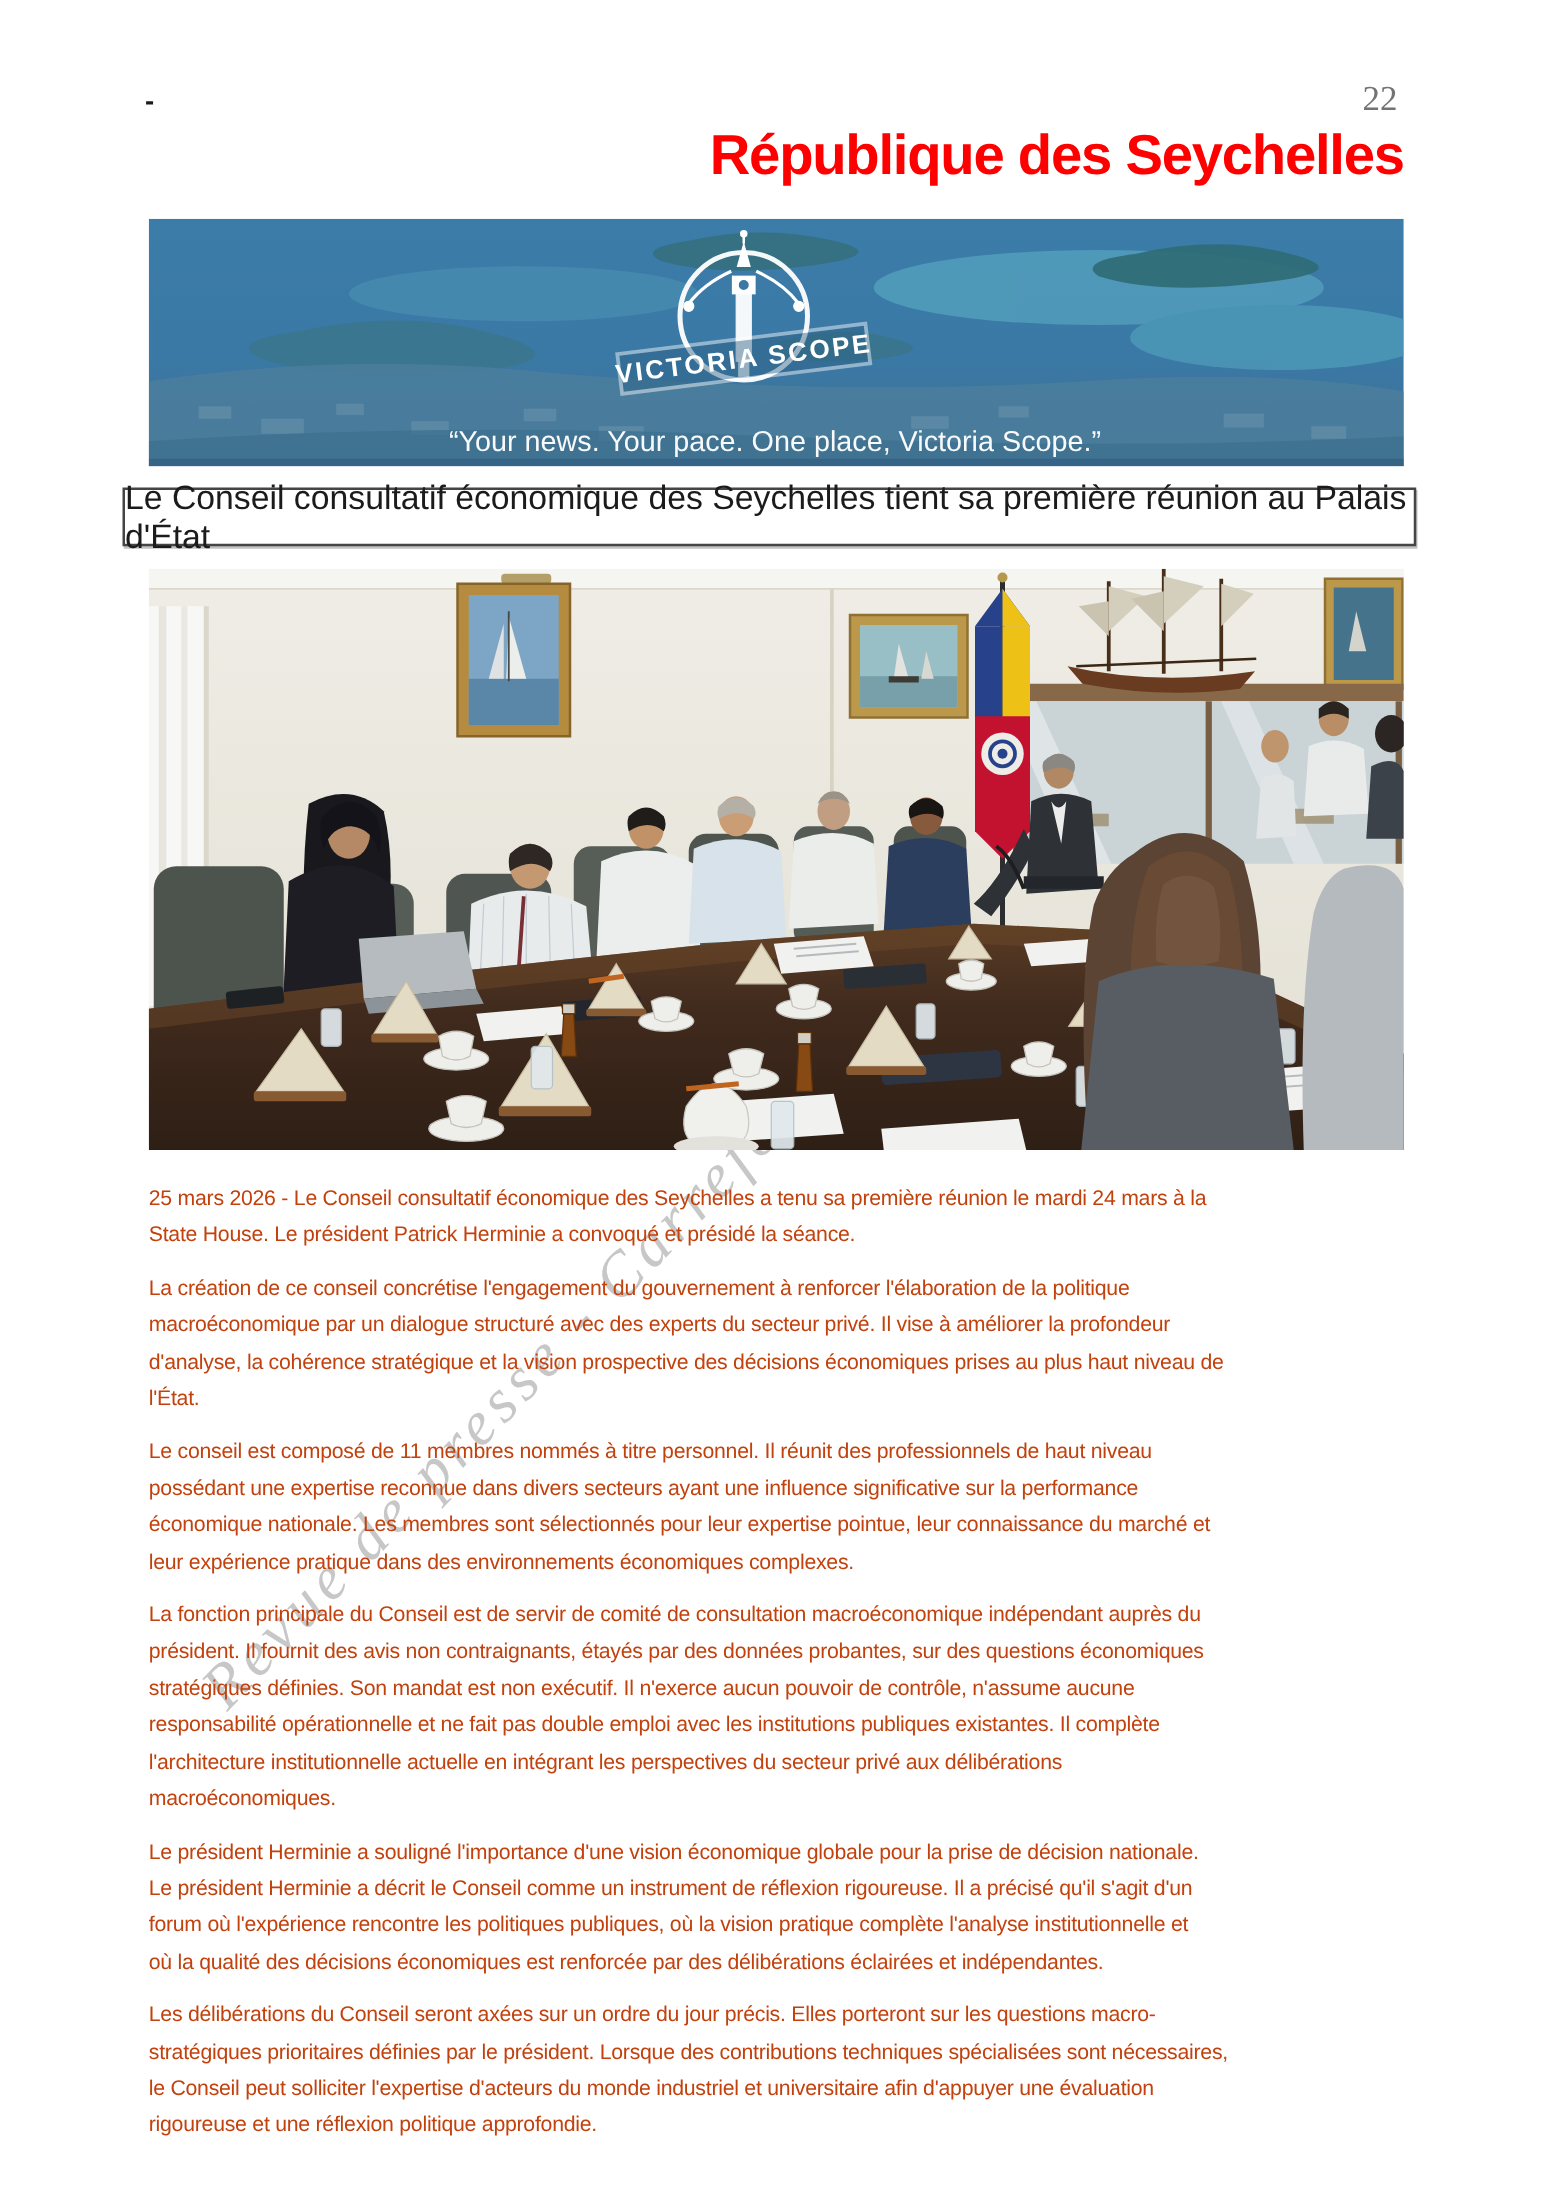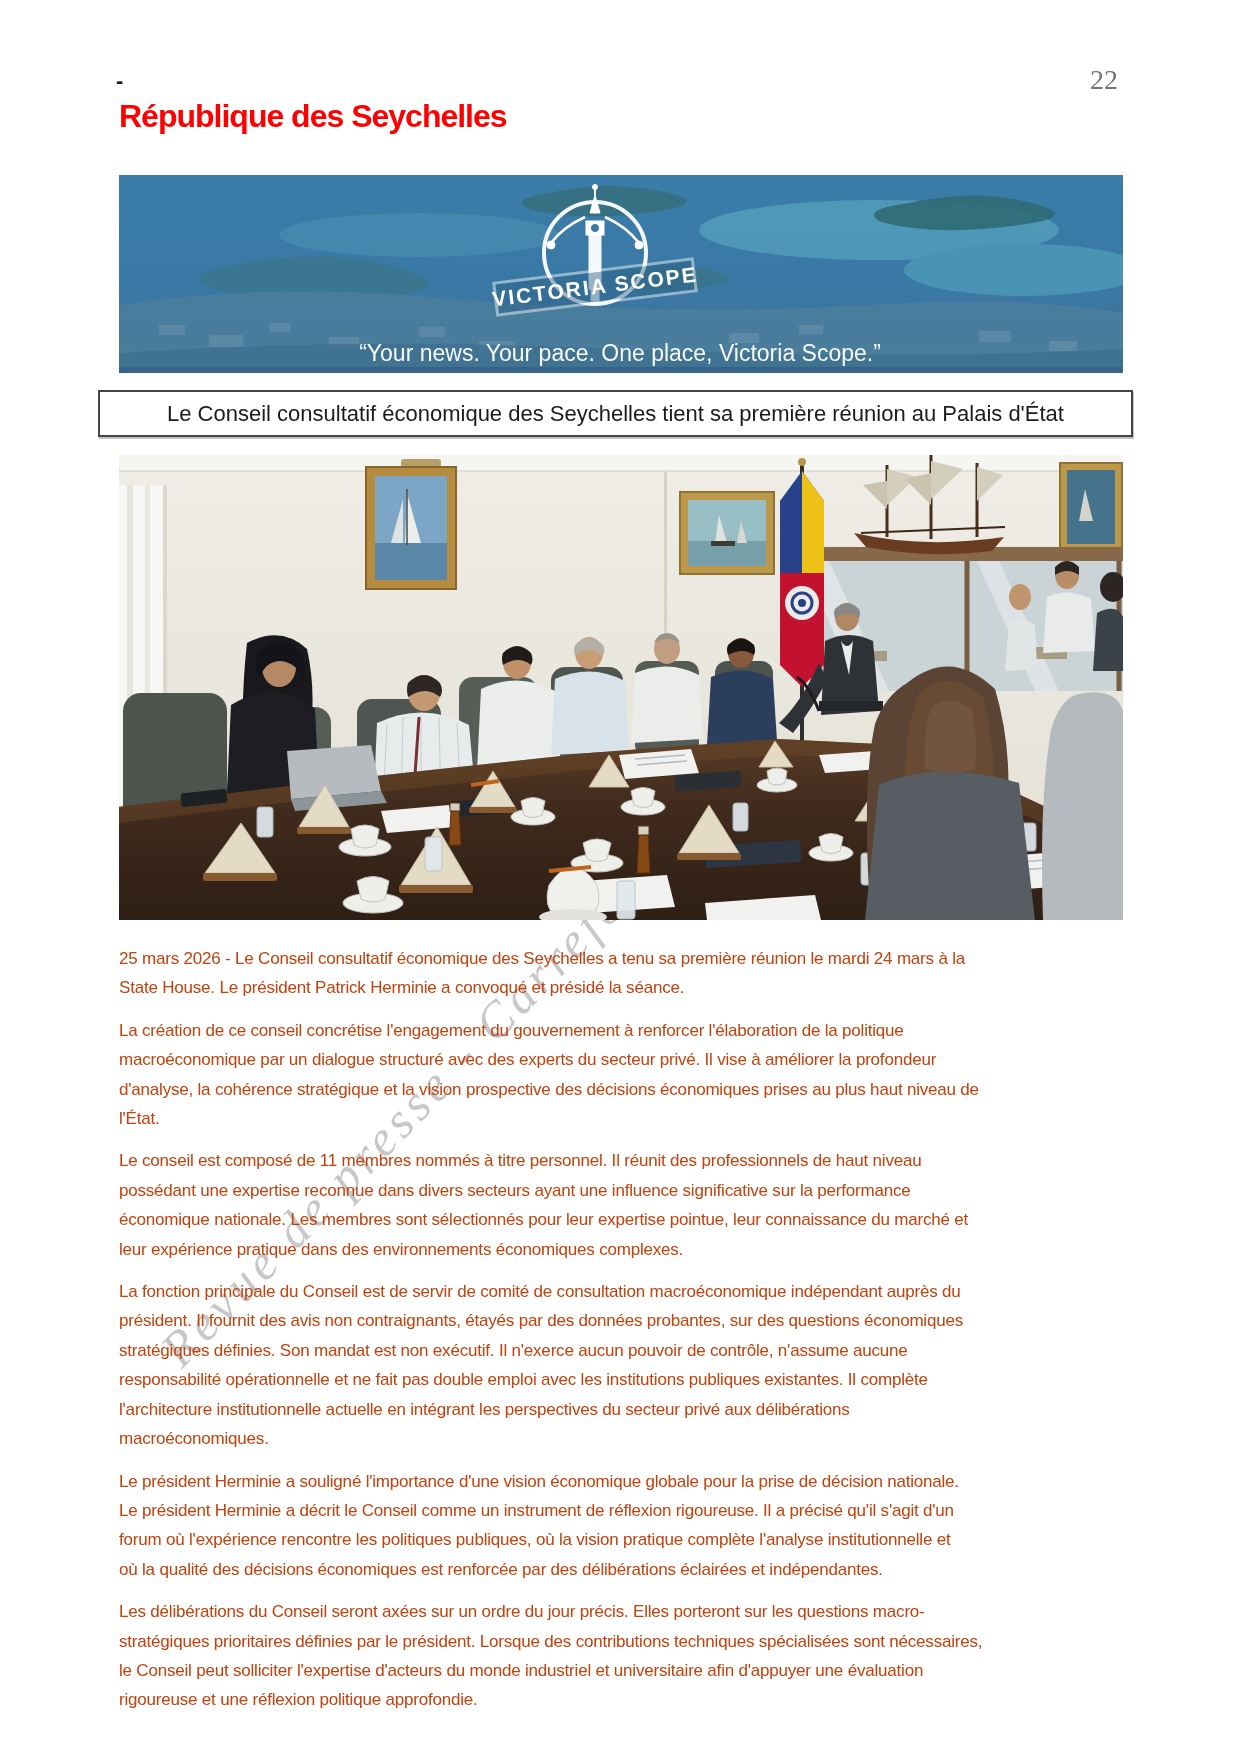--- a/index.html
+++ b/index.html
@@ -3,29 +3,29 @@
 <meta charset="utf-8">
 <style>
   html,body{margin:0;padding:0;}
   body{
     width:1240px;height:1755px;position:relative;background:#ffffff;
     font-family:"Liberation Sans",sans-serif;overflow:hidden;
   }
   .dash{position:absolute;left:116px;top:68px;font-size:22px;font-weight:bold;color:#1a1a1a;z-index:3;}
   .pagenum{position:absolute;left:1090px;top:64px;font-family:"Liberation Serif",serif;font-size:28px;color:#737373;z-index:3;}
   .doc-title{
-    position:absolute;left:119px;top:98px;width:1004px;text-align:left;
-    font-size:32px;font-weight:bold;letter-spacing:-1px;color:#fe0000;z-index:3;
+    position:absolute;left:119px;top:98px;width:1004px;text-align:right;
+    font-size:45px;font-weight:bold;letter-spacing:-1px;color:#fe0000;z-index:3;
   }
   .banner{position:absolute;left:119px;top:175px;width:1004px;height:198px;z-index:2;}
   .headline-box{
     position:absolute;left:98px;top:390px;width:1035px;height:47px;
     border:2px solid #454545;box-shadow:1px 2px 0 rgba(120,120,120,.45);
     display:flex;align-items:center;justify-content:center;
-    font-size:22px;color:#1b1b1b;z-index:2;background:transparent;box-sizing:border-box;
+    font-size:27px;color:#1b1b1b;z-index:2;background:transparent;box-sizing:border-box;
   }
   .photo{position:absolute;left:119px;top:455px;width:1004px;height:465px;z-index:2;}
   .watermark{
     position:absolute;left:602px;top:910px;width:0;height:0;z-index:1;
   }
   .watermark .wm-inner{
     position:absolute;left:0;top:0;transform:translate(-50%,-50%) rotate(-46deg);
     font-family:"Liberation Serif",serif;font-style:italic;
     font-size:50px;letter-spacing:5px;color:#c2c2c2;white-space:nowrap;opacity:.9;
   }

